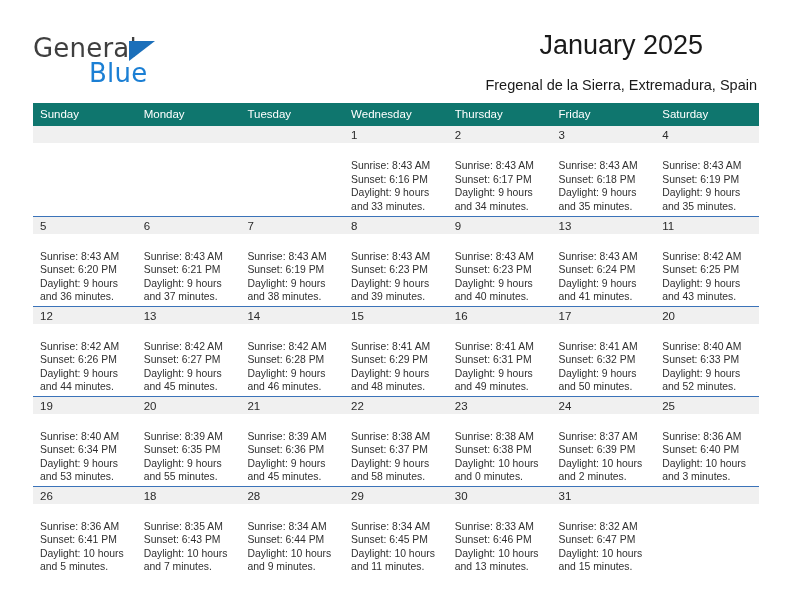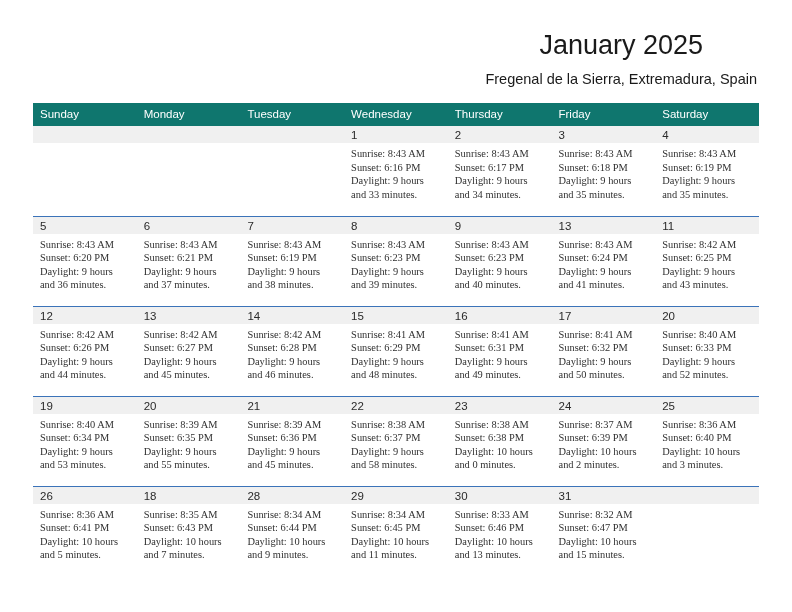--- a/index.html
+++ b/index.html
@@ -31,21 +31,21 @@
     font-size: 26px; color: #1b7fd4; letter-spacing: .2px;
     font-family: "DejaVu Sans", sans-serif; font-weight: 400;
   }
 
   .title-wrap { position: absolute; right: 35px; top: 28px; text-align: center; }
   .cal-title {
     font-size: 27px; color: #1a1a1a; font-weight: 400;
     line-height: 34px; white-space: nowrap;
   }
   .cal-subtitle {
-    margin-top: 8px;
+    margin-top: 14px;
     font-size: 14.5px; color: #1a1a1a; font-weight: 400;
     line-height: 18px; white-space: nowrap;
   }
 
   
   .calendar {
     position: absolute; left: 33px; top: 103px;
     width: 726px;
     border-collapse: collapse;
     table-layout: fixed;
@@ -76,36 +76,40 @@
   .daynum-band {
     background: #f0f0f0;
     height: 17px;
     padding: 1px 0 0 7px;
     font-size: 11.5px;
     color: #2a2a2a;
     line-height: 16px;
   }
 
   .info {
-    padding: 4px 6px 0 7px;
+    padding: 16px 6px 0 7px;
     font-size: 10.4px;
     line-height: 13.6px;
     color: #303030;
-    font-family: Liberation Serif, serif;
   }
   .info div { white-space: nowrap; }
   .info.empty { visibility: hidden; }
 </style>
 </head>
 <body>
 
 <div class="page">
 
   <div class="top">
 
+    <div class="logo">
+      <span class="logo-general">General</span>
+      <span class="logo-tri"></span>
+      <span class="logo-blue">Blue</span>
+    </div>
 
     <div class="title-wrap">
       <div class="cal-title">January 2025</div>
       <div class="cal-subtitle">Fregenal de la Sierra, Extremadura, Spain</div>
     </div>
 
   </div>
 
   <table class="calendar">
     <colgroup>

